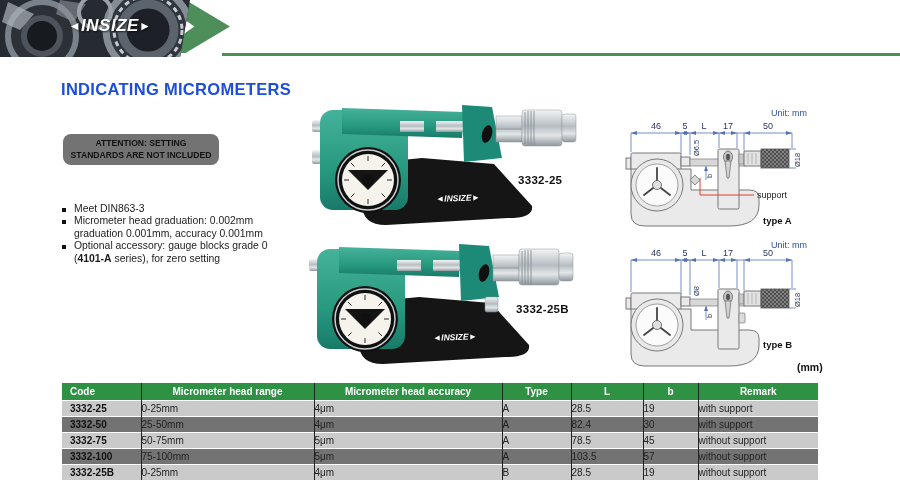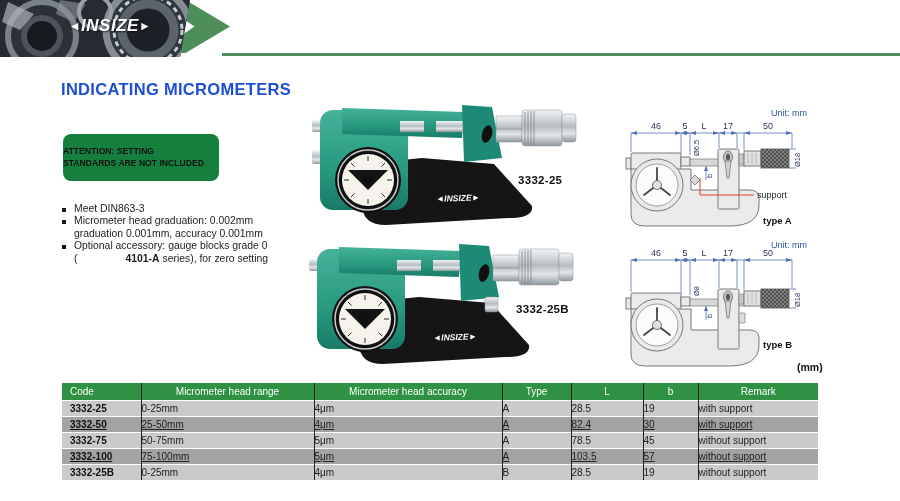--- a/index.html
+++ b/index.html
@@ -15,51 +15,51 @@
     clip-path:polygon(0 0,190px 0,180px 57px,0 57px); }
   .banner-line { position:absolute; left:222px; top:53px; width:678px; height:3px; background:#4e8e5b; }
   .brand-logo { position:absolute; left:52px; top:16px; width:116px; text-align:center;
     color:#fff; font-style:italic; font-weight:900; font-size:17px; letter-spacing:0.5px;
     text-shadow:1px 1px 2px rgba(0,0,0,.7); }
   .brand-logo .arr { font-size:12px; font-style:normal; position:relative; top:-1px; }
 
   
   .page-title { position:absolute; left:61px; top:80px; font-size:16.5px; font-weight:800;
     color:#1d4ed8; letter-spacing:0.3px; }
-  .attention { position:absolute; left:63px; top:134px; width:156px; height:47px;
-    background:#15803d; border-radius:8px; display:flex; flex-direction:column;
-    justify-content:center; }
+  .attention { position:absolute; left:63px; top:134px; width:156px; height:31px;
+    background:#737373; border-radius:8px; display:flex; flex-direction:column;
+    align-items:center; justify-content:center; }
   .attention div { font-size:8.6px; font-weight:800; color:#111; line-height:1.35; }
 
   .features { position:absolute; left:62px; top:203px; width:250px; }
   .feat { position:relative; padding-left:12px; font-size:10.4px; color:#1c1c1c;
     line-height:12.4px; }
   .feat.bullet::before { content:""; position:absolute; left:0; top:4.5px; width:4px; height:4px;
     background:#111; }
-  .feat b { font-weight:800;margin-left:48px; }
+  .feat b { font-weight:800; }
 
   
   .prod-code { position:absolute; font-size:11.5px; font-weight:800; color:#111; letter-spacing:0.3px; }
   #code-a { left:518px; top:174px; }
   #code-b { left:516px; top:303px; }
 
   
   .mm-note { position:absolute; left:797px; top:361px; font-size:10.5px; font-weight:800; color:#111; }
 
   
   .spec-table { position:absolute; left:62px; top:383px; width:756px; border-collapse:collapse;
     table-layout:fixed; }
-  .spec-table th { background:#2e9143; color:#fff; font-size:10px; font-weight:400;
+  .spec-table th { background:#2e9143; color:#fff; font-size:10px; font-weight:700;
     height:17px; text-align:center; border-left:1px solid #222; }
   .spec-table th:first-child { text-align:left; padding-left:8px; border-left:none; }
   .spec-table td { font-size:10px; color:#222; height:16px; 
     border-left:1px solid #222; border-top:1px solid #fff; }
   .spec-table td:first-child { font-weight:800; color:#111; text-align:left; padding-left:8px; border-left:none; }
   .spec-table tr.odd td { background:#cacaca; }
-  .spec-table tr.even td { background:#a3a3a3;text-decoration:underline; }
+  .spec-table tr.even td { background:#737373; }
 
   .abs { position:absolute; }
 </style>
 </head>
 <body>
 
 <div id="page">
 
   <div class="banner-chevron"></div>
   <div class="banner-photo">

